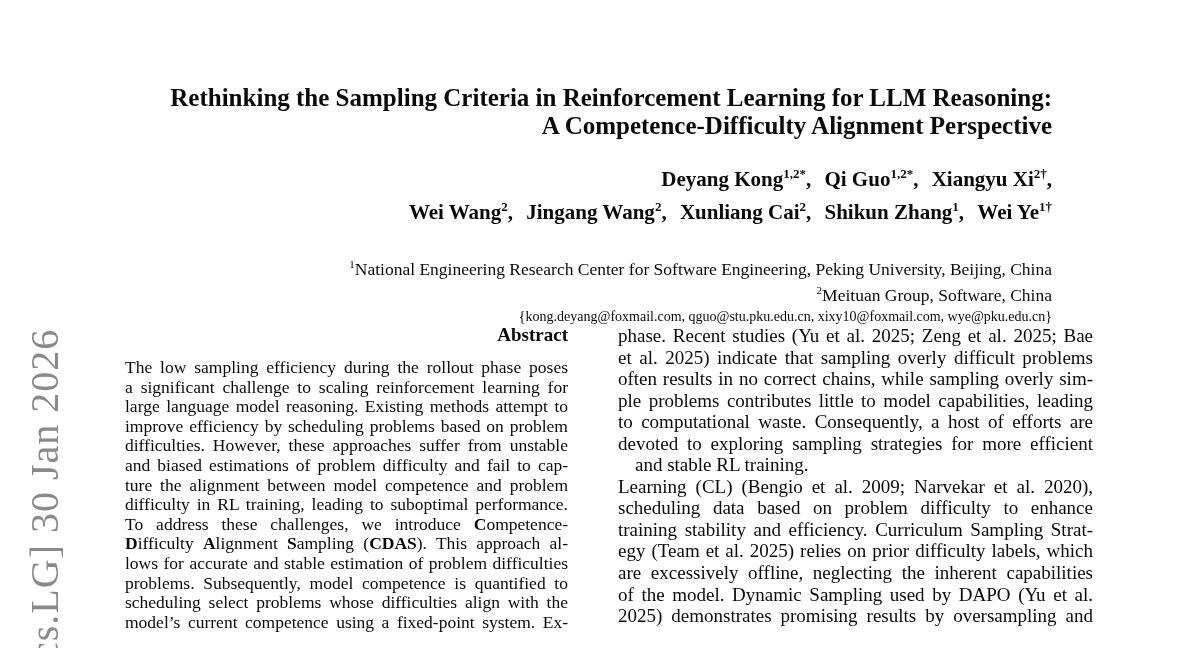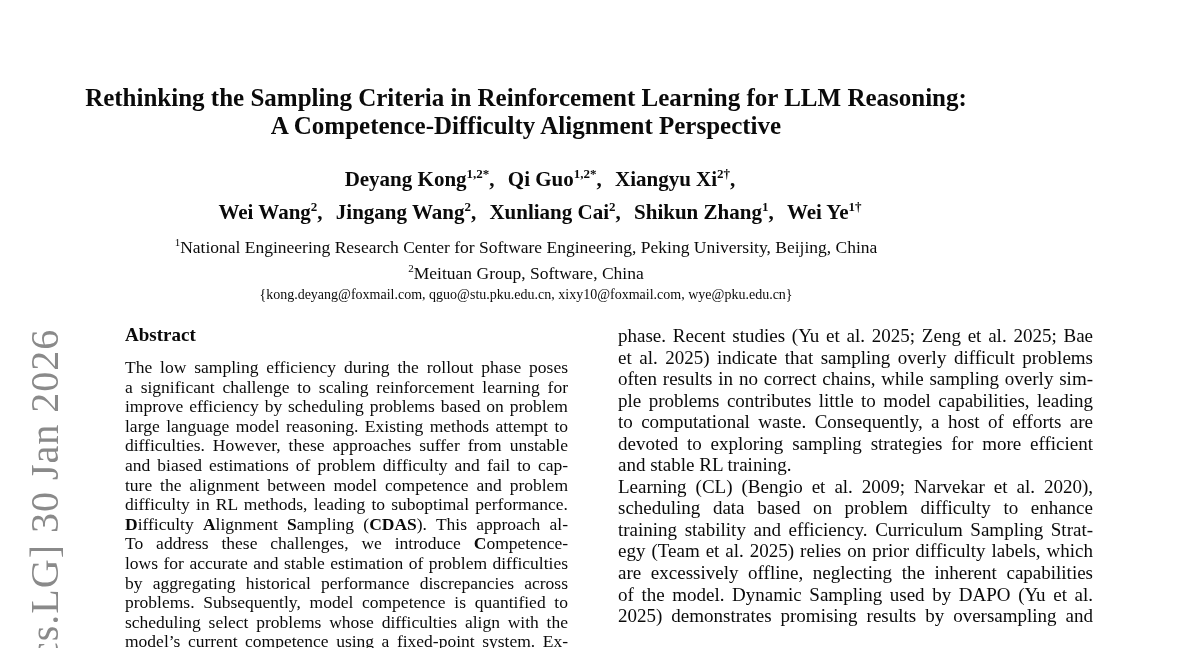--- a/index.html
+++ b/index.html
@@ -23,58 +23,58 @@
     line-height: 46px;
     white-space: nowrap;
     letter-spacing: 1px;
   }
   
   .header {
     position: absolute;
     top: 84px;
     left: 0;
     width: 1052px;
-    text-align: center;
+    text-align: right;
   }
   .title-line {
     font-size: 25px;
     font-weight: bold;
     line-height: 28px;
   }
   .authors {
     margin-top: 20px;
     font-size: 21px;
     font-weight: bold;
     line-height: 27px;
     margin-left: 28px;
   }
   .authors sup { font-size: 13px; font-weight: bold; }
   .author-sep { margin-right: 8px; }
   .affils {
-    margin-top: 6px;
+    margin-top: 28px;
     font-size: 17.5px;
     line-height: 21px;
   }
   .affils sup, .emails sup { font-size: 11px; }
   .emails {
     font-size: 14px;
     line-height: 22px;
   }
   
   .abstract-col {
     position: absolute;
     left: 125px;
     top: 325px;
     width: 443px;
   }
   .abs-heading {
     font-size: 19px;
     font-weight: bold;
     line-height: 20px;
-    text-align: left;
+    text-align: right;
   }
   .abs-lines { margin-top: 13px; }
   .abstract-col .tline {
     font-size: 17.5px;
     line-height: 19.6px;
   }
   .body-col {
     position: absolute;
     left: 618px;
     top: 325px;
@@ -82,21 +82,21 @@
   }
   .body-col .tline {
     font-size: 19px;
     line-height: 21.55px;
   }
   .tline {
     white-space: normal;
     text-align: justify;
     text-align-last: justify;
   }
-  .tline.no-just { text-align-last: left; }
+  .tline.no-just { text-align-last: left; margin-left: 17px; }
   .tline.indent { text-indent: 28px; }
   .bold { font-weight: bold; }
 </style>
 </head>
 <body>
 
 <div class="page">
 
   <div class="arxiv-stamp" style="color: rgb(138, 138, 138);">cs.LG]  30 Jan 2026</div>
 
@@ -112,30 +112,29 @@
         <div><sup>2</sup><span>Meituan Group, Software, China</span></div>
       </div>
     <div class="emails">{kong.deyang@foxmail.com, qguo@stu.pku.edu.cn, xixy10@foxmail.com, wye@pku.edu.cn}</div>
   </div>
 
   <section class="abstract-col">
     <div class="abs-heading">Abstract</div>
     <div class="abs-lines" id="abs-lines">
         <div class="tline"><span>The low sampling efficiency during the rollout phase poses</span></div>
         <div class="tline"><span>a significant challenge to scaling reinforcement learning for</span></div>
+        <div class="tline"><span>large language model reasoning. Existing methods attempt to</span></div>
         <div class="tline"><span>improve efficiency by scheduling problems based on problem</span></div>
-        <div class="tline"><span>large language model reasoning. Existing methods attempt to</span></div>
         <div class="tline"><span>difficulties. However, these approaches suffer from unstable</span></div>
         <div class="tline"><span>and biased estimations of problem difficulty and fail to cap-</span></div>
         <div class="tline"><span>ture the alignment between model competence and problem</span></div>
-        <div class="tline"><span>difficulty in RL methods, leading to suboptimal performance.</span></div>
+        <div class="tline"><span>difficulty in RL training, leading to suboptimal performance.</span></div>
+        <div class="tline"><span>To address these challenges, we introduce </span><span class="bold">C</span><span>ompetence-</span></div>
         <div class="tline"><span class="bold">D</span><span>ifficulty </span><span class="bold">A</span><span>lignment </span><span class="bold">S</span><span>ampling (</span><span class="bold">CDAS</span><span>). This approach al-</span></div>
-        <div class="tline"><span>To address these challenges, we introduce </span><span class="bold">C</span><span>ompetence-</span></div>
         <div class="tline"><span>lows for accurate and stable estimation of problem difficulties</span></div>
-        <div class="tline"><span>by aggregating historical performance discrepancies across</span></div>
         <div class="tline"><span>problems. Subsequently, model competence is quantified to</span></div>
         <div class="tline"><span>scheduling select problems whose difficulties align with the</span></div>
         <div class="tline"><span>model’s current competence using a fixed-point system. Ex-</span></div>
       </div>
   </section>
 
   <section class="body-col">
     <div id="body-lines">
         <div class="tline"><span>phase. Recent studies (Yu et al. 2025; Zeng et al. 2025; Bae</span></div>
         <div class="tline"><span>et al. 2025) indicate that sampling overly difficult problems</span></div>

